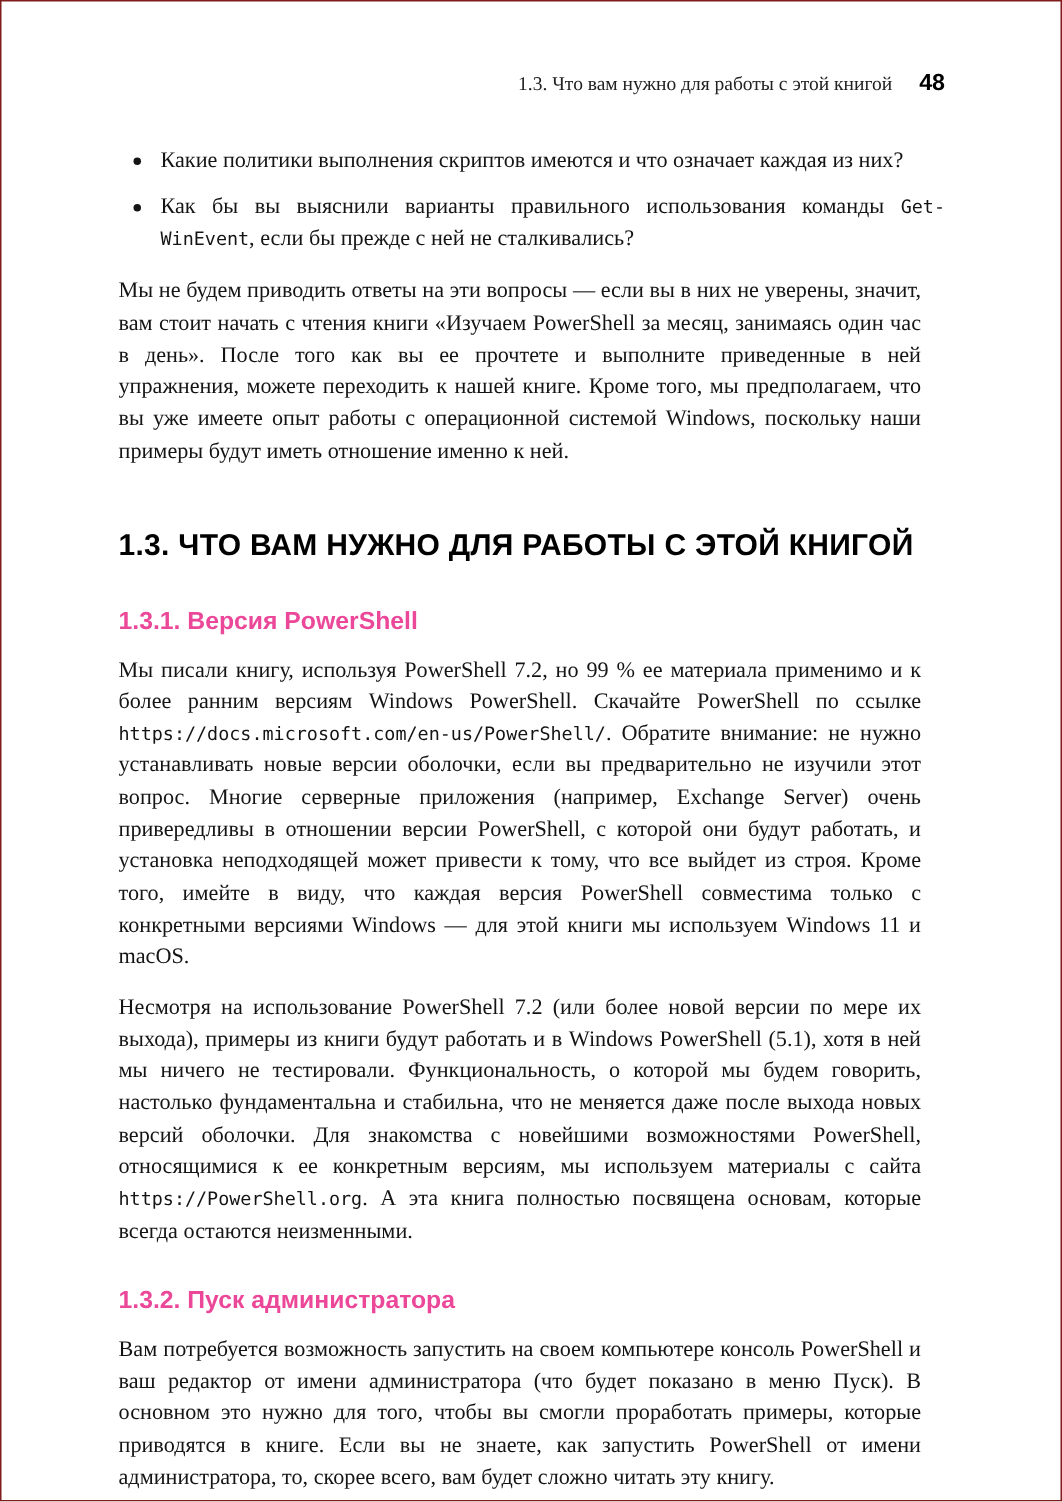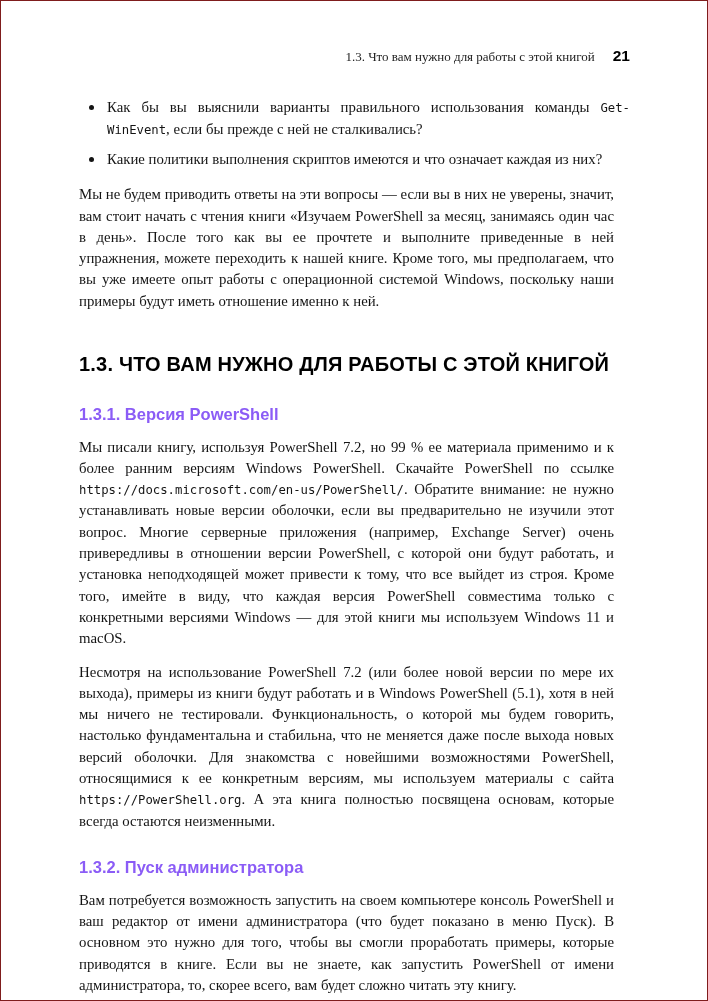--- a/index.html
+++ b/index.html
@@ -77,42 +77,42 @@
     font-size: 20px;
     font-weight: bold;
     color: #000;
     margin: 38px 0 15px 0;
     letter-spacing: 0.2px;
   }
   .subsection-heading {
     font-family: "Liberation Sans", sans-serif;
     font-size: 16.5px;
     font-weight: bold;
-    color: #8b5cf6;
+    color: #ec4899;
     margin: 24px 0 10px 0;
   }
 </style>
 </head>
 <body>
 
 <div class="page">
 
   <header class="running-head">
     <span class="running-title">1.3. Что вам нужно для работы с этой книгой</span>
-    <span class="page-number">21</span>
+    <span class="page-number">48</span>
   </header>
 
   <ul class="bullet-list">
     <li class="bullet-item">
       <span class="bullet-marker"></span>
-      <span class="bullet-text"><span>Как бы вы выяснили варианты правильного использования команды </span><span class="run-code">Get-WinEvent</span><span>, если бы прежде с ней не сталкивались?</span></span>
+      <span class="bullet-text"><span>Какие политики выполнения скриптов имеются и что означает каждая из них?</span></span>
     </li>
     <li class="bullet-item">
       <span class="bullet-marker"></span>
-      <span class="bullet-text"><span>Какие политики выполнения скриптов имеются и что означает каждая из них?</span></span>
+      <span class="bullet-text"><span>Как бы вы выяснили варианты правильного использования команды </span><span class="run-code">Get-WinEvent</span><span>, если бы прежде с ней не сталкивались?</span></span>
     </li>
   </ul>
 
   <p class="body-para"><span>Мы не будем приводить ответы на эти вопросы — если вы в них не уверены, значит, вам стоит начать с чтения книги «Изучаем PowerShell за месяц, занимаясь один час в день». После того как вы ее прочтете и выполните приведенные в ней упражнения, можете переходить к нашей книге. Кроме того, мы предполагаем, что вы уже имеете опыт работы с операционной системой Windows, поскольку наши примеры будут иметь отношение именно к ней.</span></p>
 
   <h1 class="section-heading">1.3. ЧТО ВАМ НУЖНО ДЛЯ РАБОТЫ С ЭТОЙ КНИГОЙ</h1>
 
 
   <h2 class="subsection-heading">1.3.1. Версия PowerShell</h2>
 

